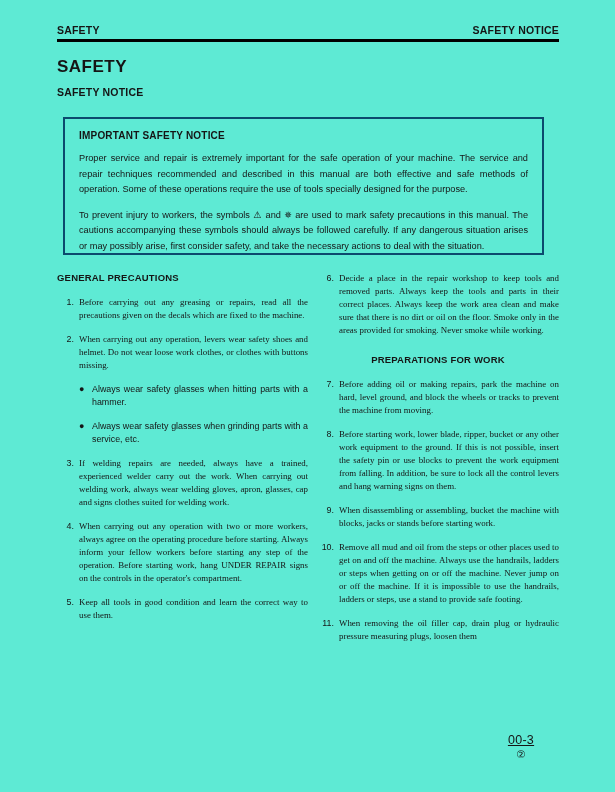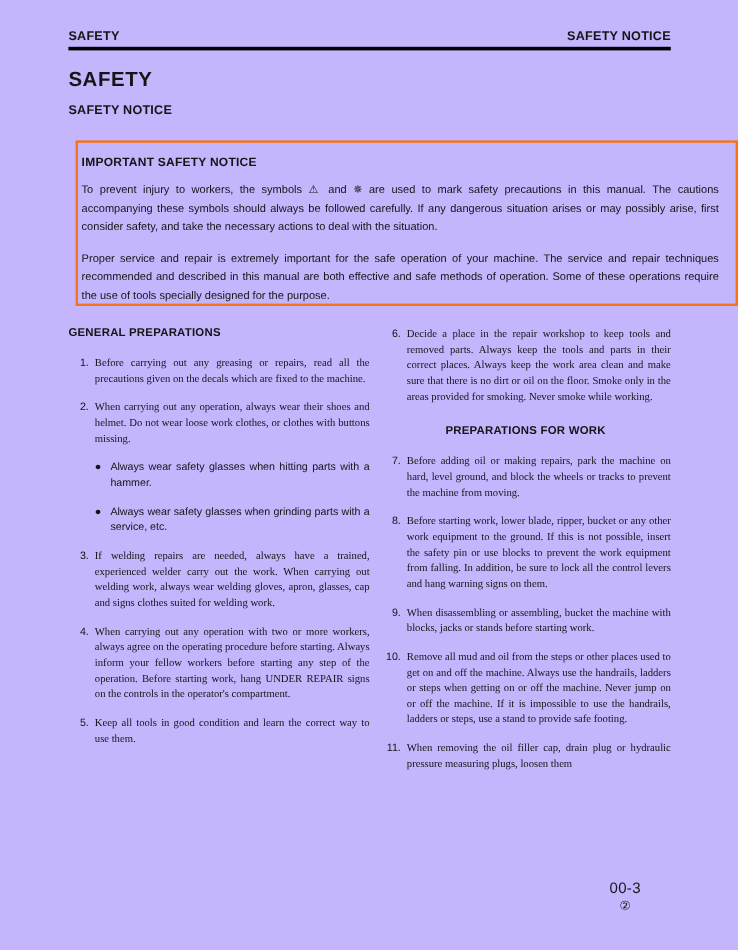--- a/index.html
+++ b/index.html
@@ -4,21 +4,21 @@
 <style>
   html, body {
     margin: 0;
     padding: 0;
     background: #ffffff;
   }
   .page {
     position: relative;
     width: 615px;
     height: 792px;
-    background: #c4b5fd;
+    background: #5eead4;
     color: #151515;
     font-family: "Liberation Sans", sans-serif;
     overflow: hidden;
   }
   
   .running-header {
     position: absolute;
     left: 57px;
     right: 56px;
     top: 24px;
@@ -46,25 +46,25 @@
     top: 86px;
     font-size: 10.5px;
     font-weight: bold;
     letter-spacing: 0.2px;
   }
   
   .notice-box {
     position: absolute;
     left: 63px;
     top: 117px;
-    width: 552px;
+    width: 481px;
     height: 138px;
-    border: 2px solid #f97316;
+    border: 2px solid #0c4a6e;
     box-sizing: border-box;
-    padding: 11px 14px 0 3px;
+    padding: 11px 14px 0 14px;
   }
   .notice-heading {
     font-size: 10px;
     font-weight: bold;
     margin: 0 0 10px 0;
     letter-spacing: 0.2px;
   }
   .notice-para {
     font-size: 9.2px;
     line-height: 15.5px;
@@ -132,20 +132,21 @@
   .page-footer {
     position: absolute;
     top: 733px;
     left: 490px;
     width: 62px;
     text-align: center;
   }
   .page-number {
     font-size: 12.5px;
     letter-spacing: 0.3px;
+    text-decoration: underline;
   }
   .page-circle {
     font-size: 10.5px;
     margin-top: 1px;
   }
 </style>
 </head>
 <body>
 
 <div class="page">
@@ -153,37 +154,37 @@
   <div class="running-header">
     <span>SAFETY</span>
     <span>SAFETY NOTICE</span>
   </div>
 
   <div class="doc-title">SAFETY</div>
   <div class="doc-subtitle">SAFETY NOTICE</div>
 
   <div class="notice-box">
     <div class="notice-heading">IMPORTANT SAFETY NOTICE</div>
+    <p class="notice-para">Proper service and repair is extremely important for the safe operation of your machine. The service and repair techniques recommended and described in this manual are both effective and safe methods of operation. Some of these operations require the use of tools specially designed for the purpose.</p>
     <p class="notice-para">To prevent injury to workers, the symbols ⚠ and ✵ are used to mark safety precautions in this manual. The cautions accompanying these symbols should always be followed carefully. If any dangerous situation arises or may possibly arise, first consider safety, and take the necessary actions to deal with the situation.</p>
-    <p class="notice-para">Proper service and repair is extremely important for the safe operation of your machine. The service and repair techniques recommended and described in this manual are both effective and safe methods of operation. Some of these operations require the use of tools specially designed for the purpose.</p>
   </div>
 
   <div class="columns">
 
     <div class="col-left">
-      <div class="section-heading">GENERAL PREPARATIONS</div>
+      <div class="section-heading">GENERAL PRECAUTIONS</div>
 
       <div class="num-item">
         <span class="num">1.</span>
         <span class="txt">Before carrying out any greasing or repairs, read all the precautions given on the decals which are fixed to the machine.</span>
       </div>
 
       <div class="num-item">
         <span class="num">2.</span>
-        <span class="txt">When carrying out any operation, always wear their shoes and helmet. Do not wear loose work clothes, or clothes with buttons missing.</span>
+        <span class="txt">When carrying out any operation, levers wear safety shoes and helmet. Do not wear loose work clothes, or clothes with buttons missing.</span>
       </div>
 
       <div class="bullet-item">
         <span class="dot">●</span>
         <span class="txt">Always wear safety glasses when hitting parts with a hammer.</span>
       </div>
 
       <div class="bullet-item">
         <span class="dot">●</span>
         <span class="txt">Always wear safety glasses when grinding parts with a service, etc.</span>

